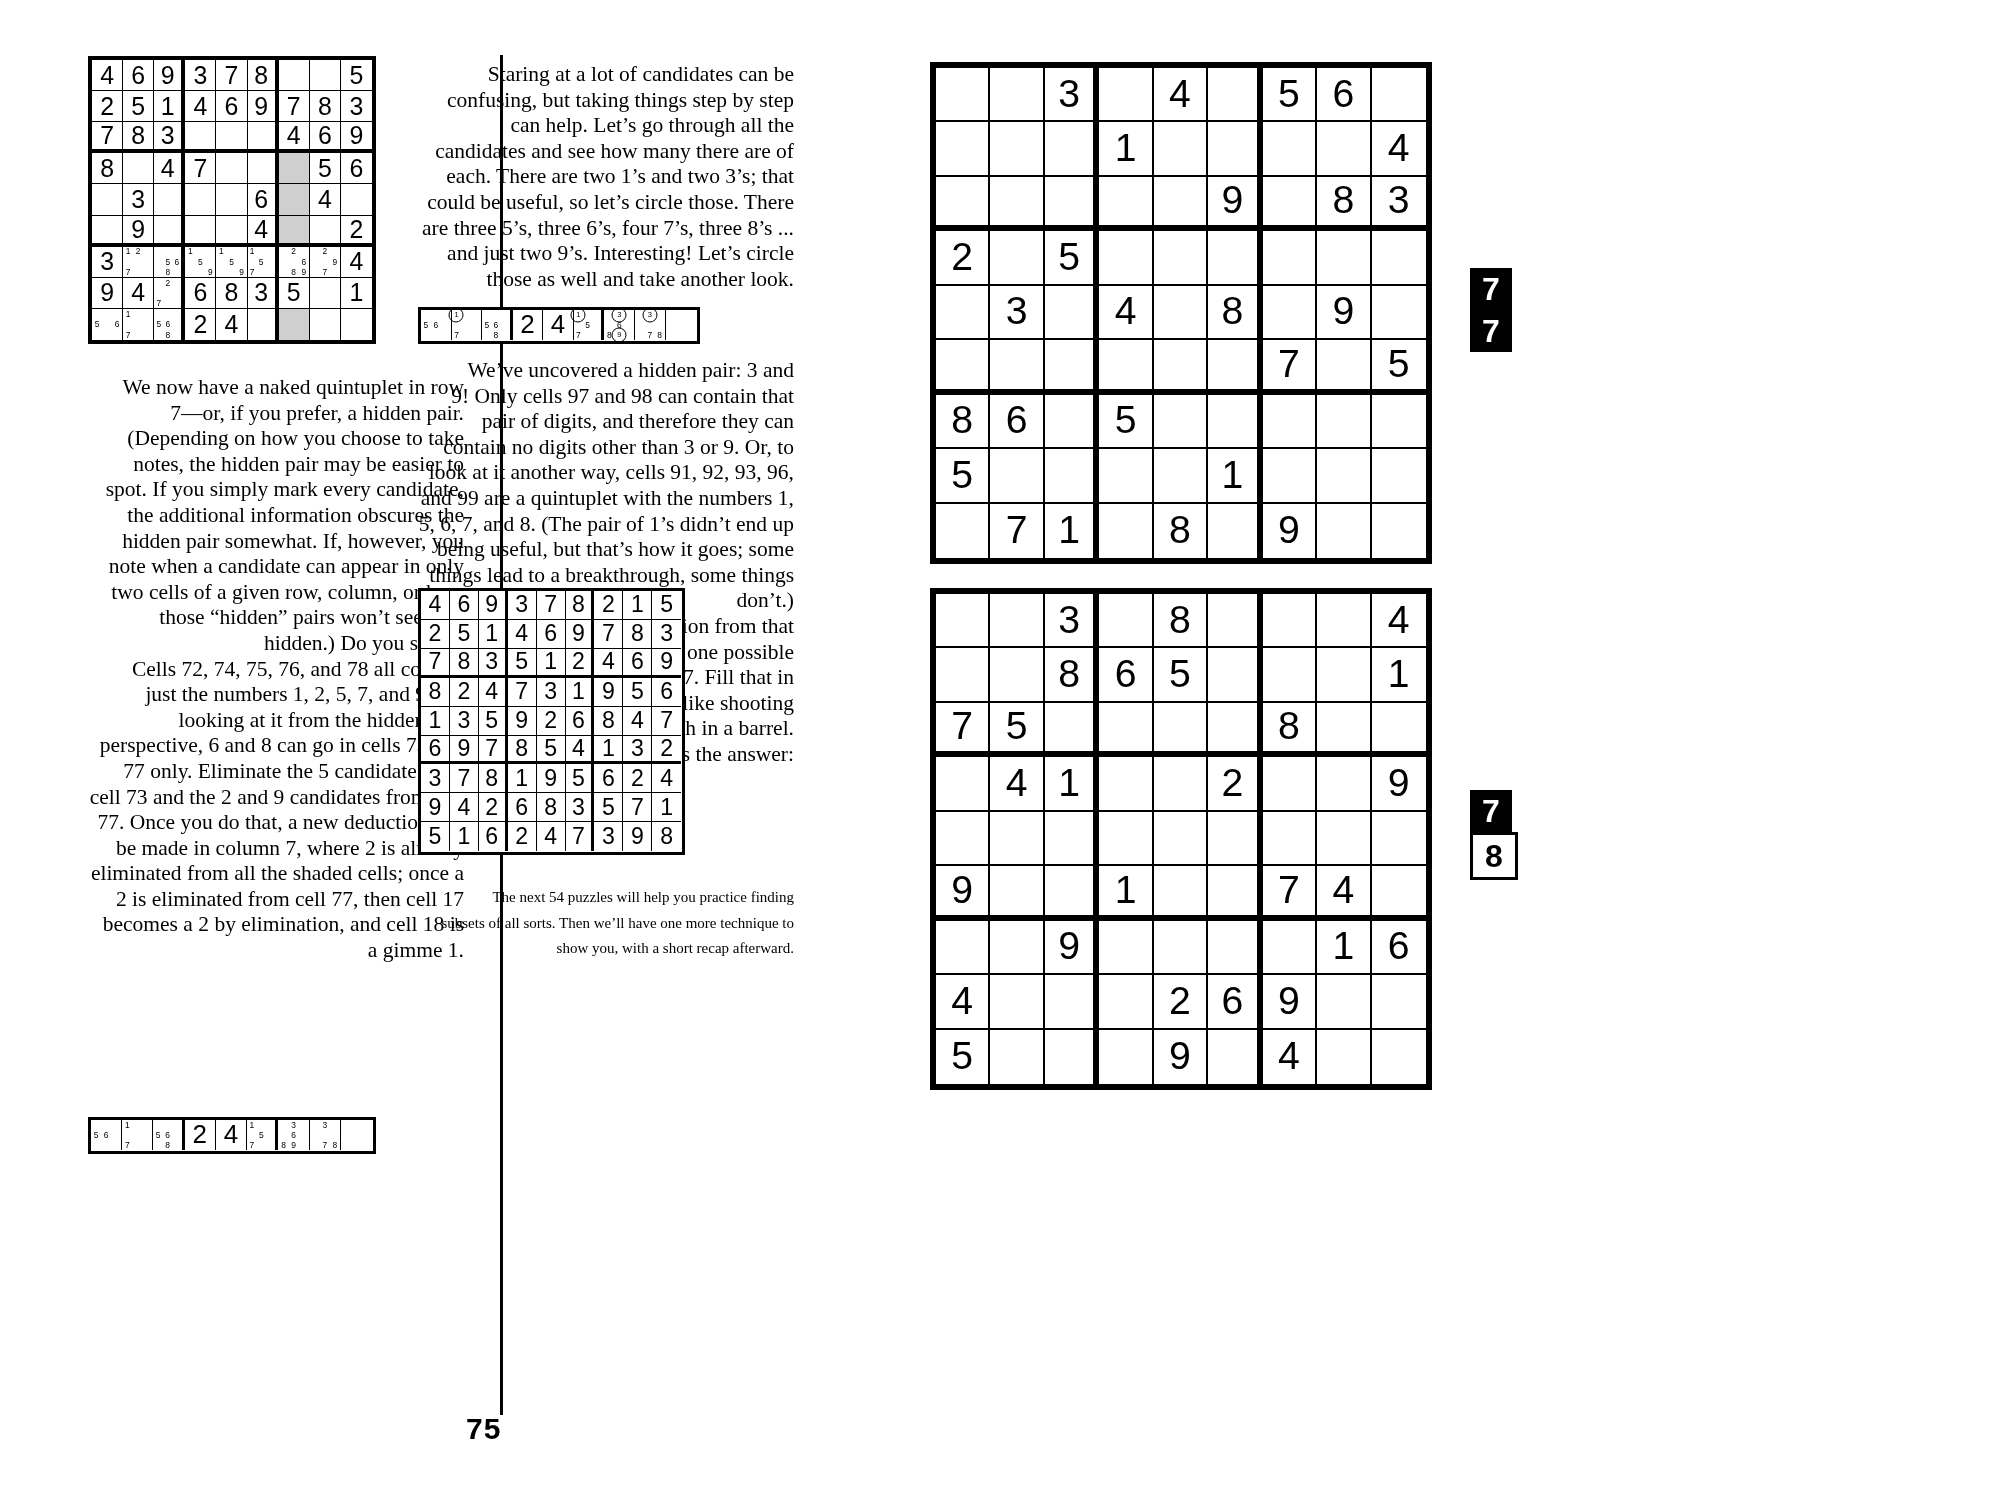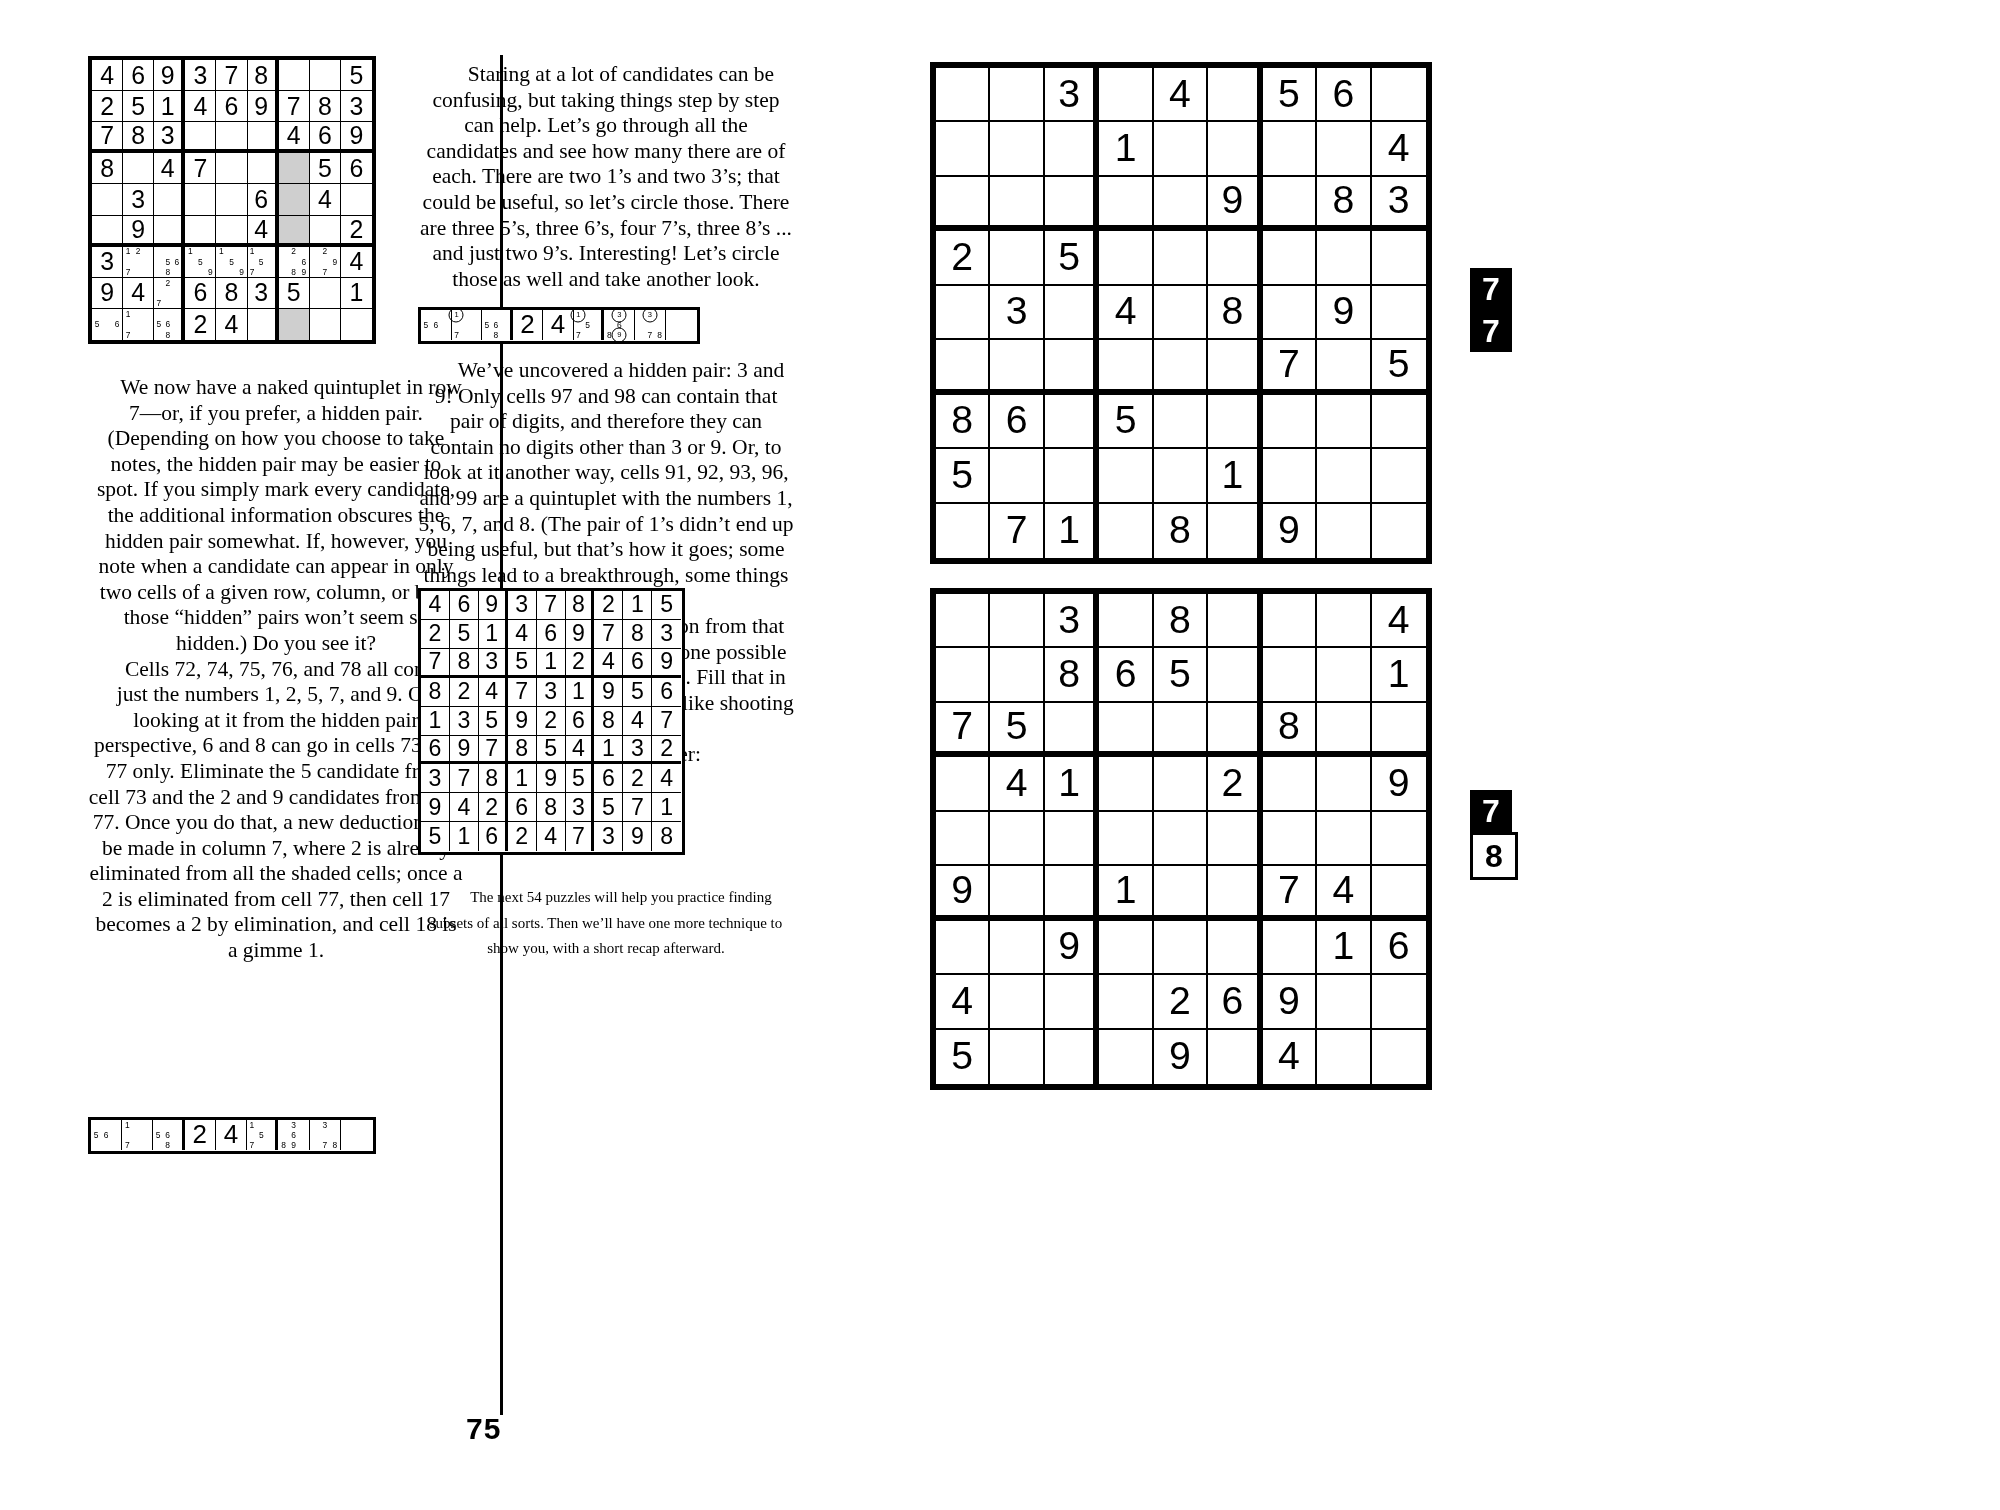--- a/index.html
+++ b/index.html
@@ -10,21 +10,21 @@
   
   #left-page{left:0;top:0;width:1000px;height:1510px;}
   #right-page{left:1000px;top:0;width:1000px;height:1510px;}
 
   .divider{position:absolute;left:500px;top:55px;width:3px;height:1360px;background:#000;}
 
   .folio{position:absolute;font-family:"Liberation Sans",sans-serif;font-weight:bold;font-size:30px;letter-spacing:1px;}
   #folio-left{left:466px;top:1412px;}
 
   
-  .col{position:absolute;width:376px;font-size:21.5px;line-height:25.5px;text-align:center;}
+  .col{position:absolute;width:376px;font-size:21.5px;line-height:25.5px;text-align:right;}
   .col p{margin:0;text-indent:30px;}
 
   
   .grid{position:absolute;background:#000;display:grid;}
   .cell{background:#fff;position:relative;display:flex;align-items:center;justify-content:center;
         font-family:"Liberation Sans",sans-serif;font-weight:400;}
   .cell.shaded{background:#cfcfcf;}
 
   
   .cands{position:absolute;inset:0;display:grid;grid-template-columns:1fr 1fr 1fr;grid-template-rows:1fr 1fr 1fr;}

